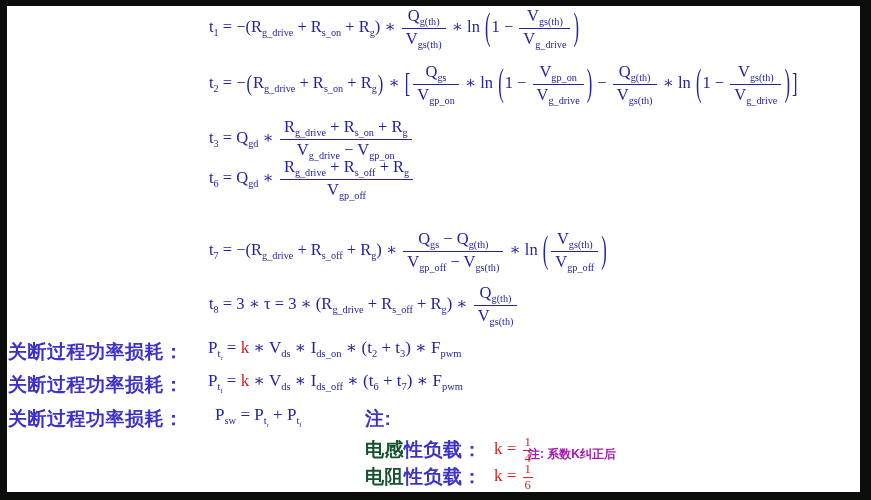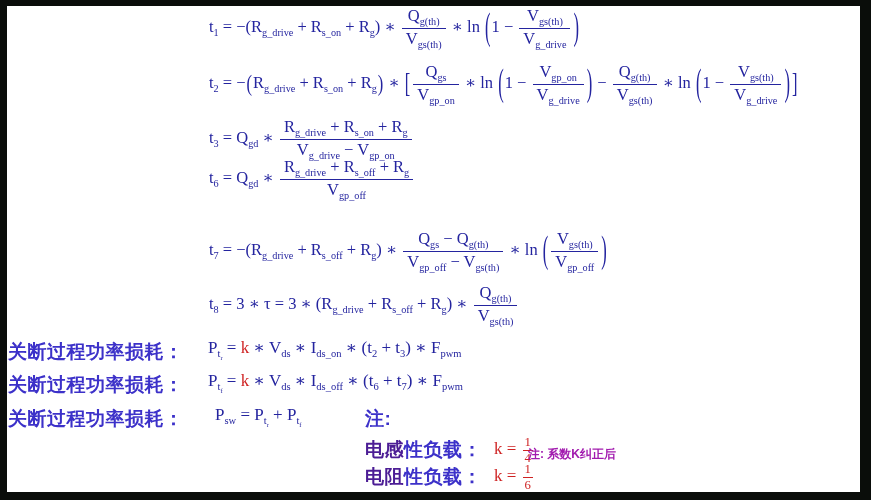--- a/index.html
+++ b/index.html
@@ -16,21 +16,21 @@
   .frac .num, .frac .den { display:block; line-height:1.2; padding:0 4px; }
   .frac .den { border-top:1.4px solid currentColor; }
   .big  { display:inline-block; vertical-align:middle; line-height:1; margin:0 1px; font-weight:300; }
   .red  { color:#cf2323; }
 
   
   .cn { font-family:"Liberation Sans","DejaVu Sans",sans-serif; font-weight:bold; color:#3c31c9; }
   .cn-label { position:absolute; font-size:19px; white-space:nowrap; letter-spacing:0.5px; }
   .note-line { position:absolute; display:flex; align-items:center; white-space:nowrap; }
   .note-line .cn { font-size:19px; letter-spacing:0.5px; }
-  .note-line .cn.red { color:#4c1d95; }
+  .note-line .cn.red { color:#14532d; }
   .note-line .math { font-size:17px; margin-left:12px; }
   .note-line .frac { font-size:0.75em; }
   .note-line .frac .num, .note-line .frac .den { padding:0 2px; line-height:1.15; }
   .side-note { position:absolute; font-family:"Liberation Sans","DejaVu Sans",sans-serif;
                font-weight:bold; font-size:12px; color:#a21caf; white-space:nowrap; }
 </style>
 </head>
 <body>
 
 <div class="frame">

